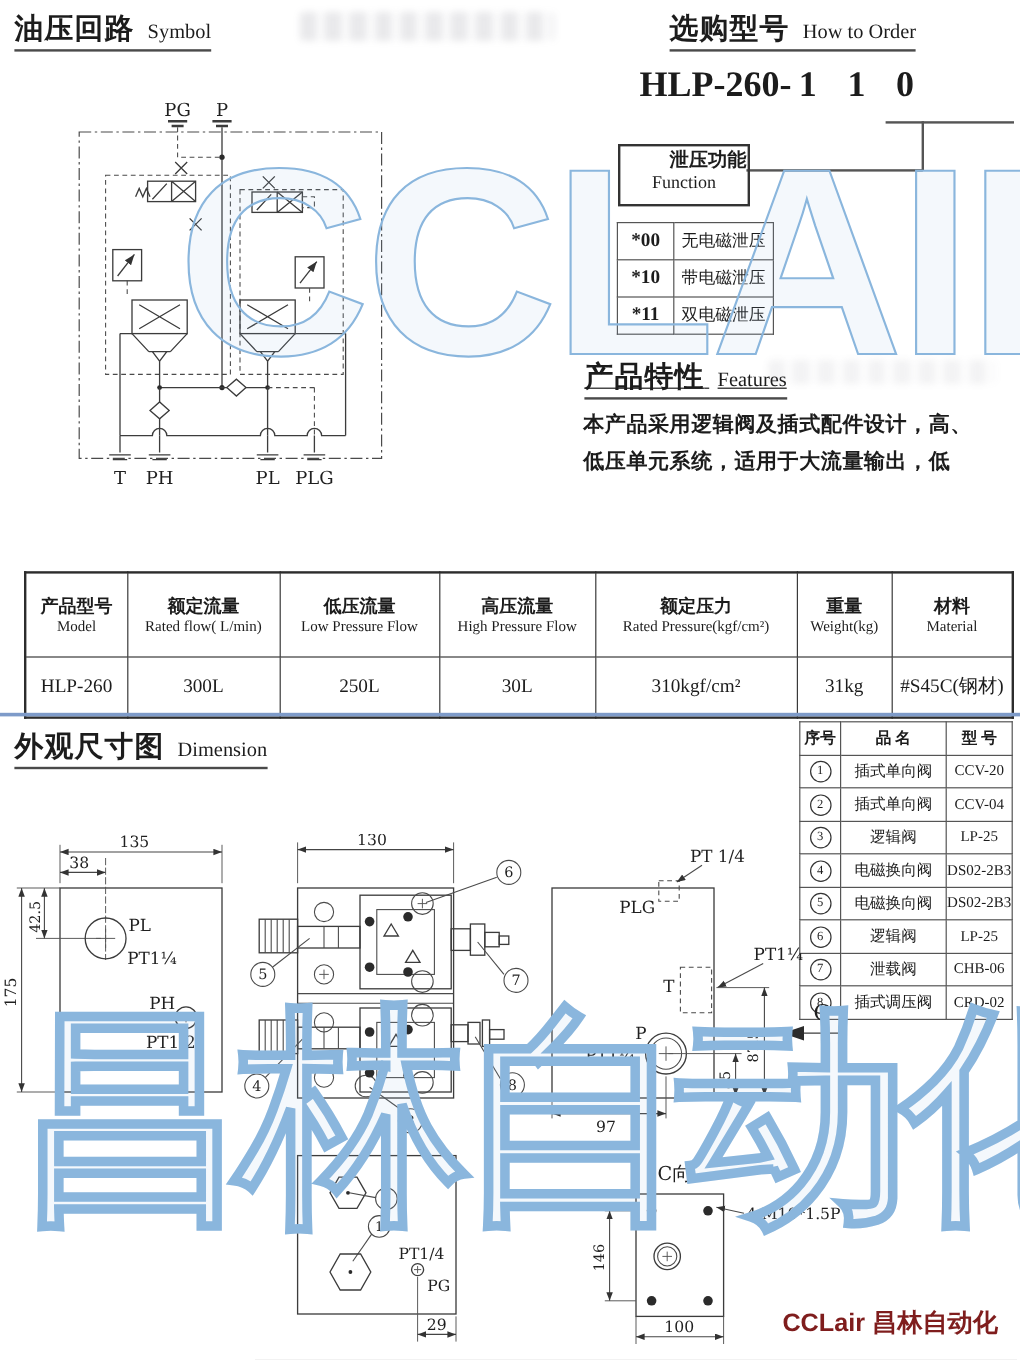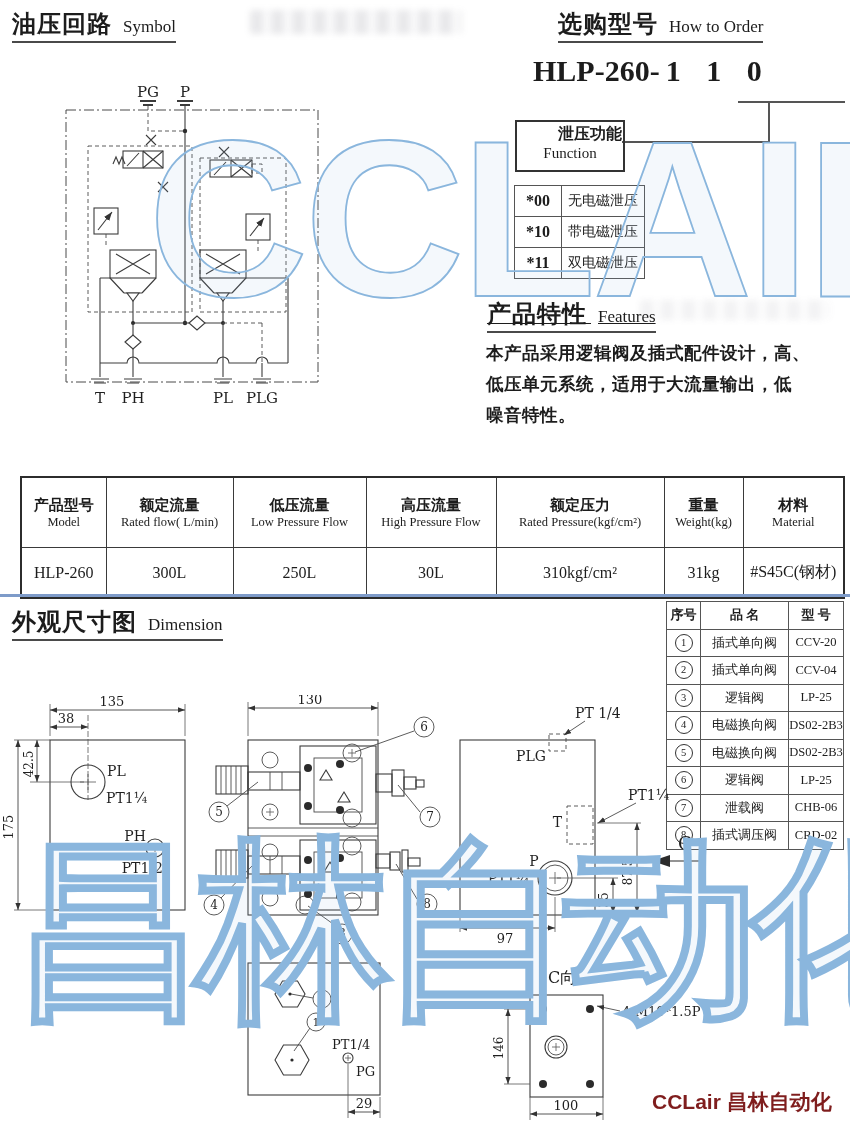--- a/index.html
+++ b/index.html
@@ -109,21 +109,20 @@
   </tbody>
     </table>
 
   <div class="sec-title" style="left:487px;top:298px;text-decoration:underline;">
     <span class="zh">产品特性</span>
     <span class="en">Features</span>
   </div>
   <div class="feat-text">
     <div>本产品采用逻辑阀及插式配件设计，高、</div>
     <div>低压单元系统，适用于大流量输出，低</div>
-    <div>噪音特性。</div>
   </div>
 
   <table class="spec-table">
     <colgroup>
       <col style="width:85px">
         <col style="width:127px">
         <col style="width:133px">
         <col style="width:130px">
       <col style="width:168px">
         <col style="width:79px">

